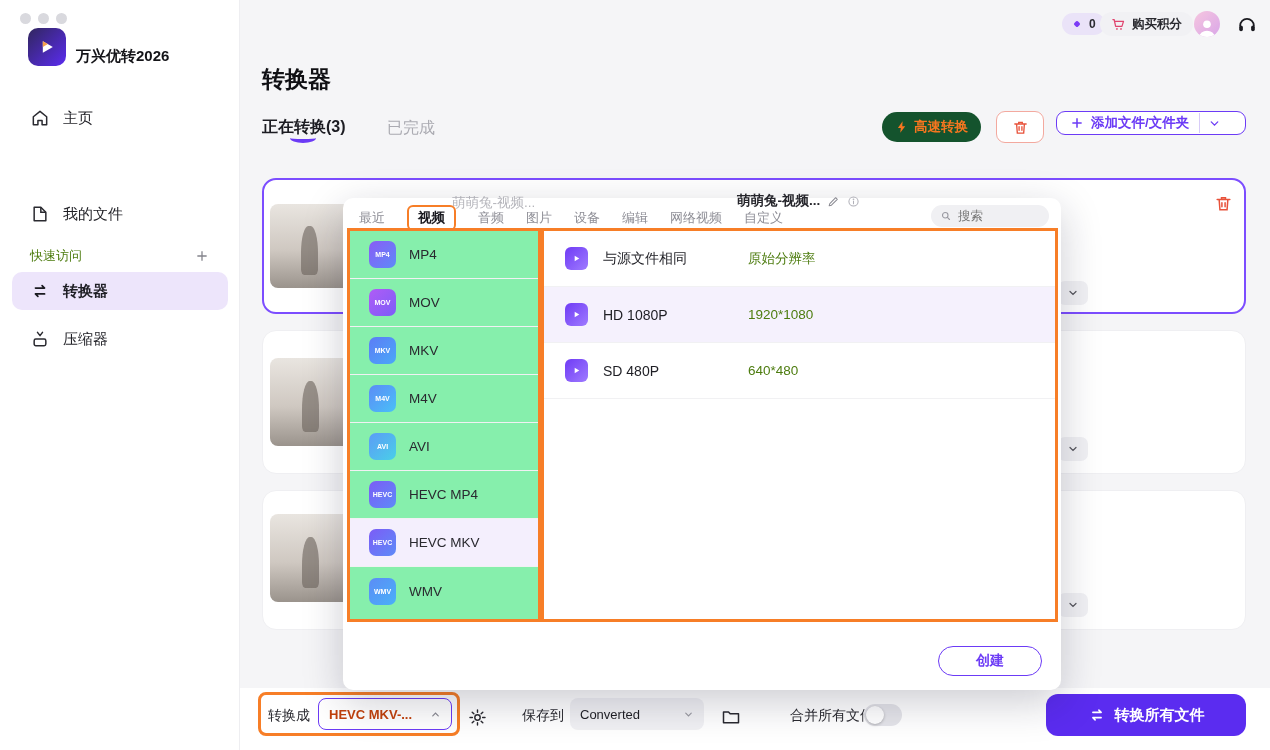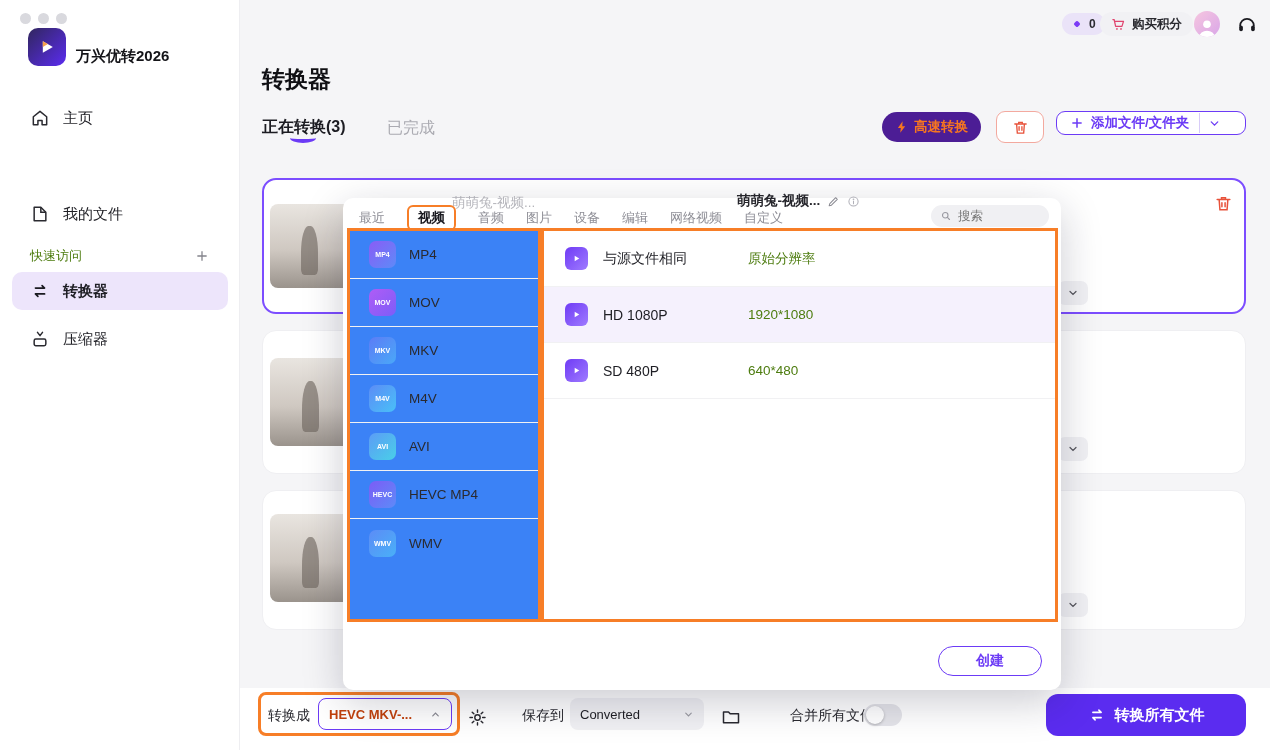--- a/index.html
+++ b/index.html
@@ -21,21 +21,21 @@
   .pill{position:absolute;display:flex;align-items:center;gap:6px;border-radius:12px;cursor:pointer}
   .credits{left:1062px;top:13px;height:22px;padding:0 9px;background:#EAE3F8;font-size:12px;font-weight:bold;color:#2A2A30}
   .buy{left:1100px;top:12px;height:24px;padding:0 11px;background:#F1F1F4;font-size:12.5px;font-weight:bold;color:#2A2A30}
   .avatar{position:absolute;left:1194px;top:11px;width:26px;height:26px;border-radius:50%;background:linear-gradient(135deg,#F6C6DF,#D9A6E8);overflow:hidden;cursor:pointer;display:flex;align-items:flex-end;justify-content:center}
 
   
   .page-title{position:absolute;left:262px;top:64px;font-size:23px;font-weight:bold;color:#101014}
   .tab-conv{position:absolute;left:262px;top:117px;font-size:16px;font-weight:bold;color:#1C1C22;cursor:pointer}
   .tab-underline{position:absolute;left:290px;top:133px;width:26px;height:10px;border-bottom:4px solid #6C3BF6;border-radius:50%}
   .tab-done{position:absolute;left:387px;top:118px;font-size:16px;color:#ABABB2;cursor:pointer}
-  .fast-btn{position:absolute;left:882px;top:112px;height:30px;padding:0 13px;border-radius:15px;background:#4c1d95;display:flex;align-items:center;gap:5px;font-size:13.5px;font-weight:bold;color:#F7761F;cursor:pointer}
+  .fast-btn{position:absolute;left:882px;top:112px;height:30px;padding:0 13px;border-radius:15px;background:#14532d;display:flex;align-items:center;gap:5px;font-size:13.5px;font-weight:bold;color:#F7761F;cursor:pointer}
   .trash-btn{position:absolute;left:996px;top:111px;width:48px;height:32px;border-radius:9px;border:1.5px solid #F3A99F;background:#fff;display:flex;align-items:center;justify-content:center;cursor:pointer}
   .add-btn{position:absolute;left:1056px;top:111px;width:190px;height:24px;border-radius:9px;border:1.5px solid #6C3BF6;background:#fff;display:flex;align-items:center;cursor:pointer;color:#6C3BF6}
   .add-btn .lbl{font-size:13.5px;font-weight:bold;margin-left:7px}
   .add-div{width:1px;height:20px;background:#D8CCF8;margin-left:10px}
 
   
   .card{position:absolute;background:#fff;border-radius:14px;border:1px solid #EFEFF2}
   .card.selected{border:2px solid #7C4DFF}
   .thumb{position:absolute;border-radius:8px;background:linear-gradient(180deg,#E9E5E0 0%,#CFC8C1 55%,#9A938C 100%);overflow:hidden}
   .thumb::after{content:"";position:absolute;left:38%;top:26%;width:20%;height:58%;background:#6B625C;border-radius:45% 45% 20% 20%/55% 55% 12% 12%;opacity:.6}
@@ -45,21 +45,21 @@
   .title-out{position:absolute;left:737px;top:192px;display:flex;align-items:center;gap:7px;z-index:30}
   .title-out .t{font-size:13.5px;font-weight:bold;color:#26262C}
 
   
   .popup{position:absolute;left:343px;top:198px;width:718px;height:492px;background:#fff;border-radius:10px;box-shadow:0 12px 40px rgba(25,25,50,.22);z-index:20}
   .ptabs{position:absolute;left:16px;top:7px;display:flex;align-items:center;gap:22px;height:26px}
   .ptab{font-size:13px;color:#8E8E96;cursor:pointer;white-space:nowrap}
   .ptab.active{color:#1A1A20;font-weight:bold;border:2px solid #F77E27;border-radius:6px;padding:2px 9px;font-size:13.5px}
   .psearch{position:absolute;right:12px;top:7px;width:118px;height:22px;border-radius:11px;background:#F0F0F3;display:flex;align-items:center;gap:6px;padding:0 9px}
   .psearch input{border:none;outline:none;background:transparent;font-size:12.5px;color:#555;width:78px;font-family:inherit}
-  .fmt-list{position:absolute;left:4px;top:30px;width:194px;height:394px;border:3px solid #F77E27;background:#3b82f6;overflow:hidden}
+  .fmt-list{position:absolute;left:4px;top:30px;width:194px;height:394px;border:3px solid #F77E27;background:#86efac;overflow:hidden}
   .fmt-row{height:48px;display:flex;align-items:center;gap:13px;padding-left:19px;border-bottom:1px solid #F1F1F3;cursor:pointer}
   .fmt-row.selected{background:#F4EFFD}
   .fmt-ic{width:27px;height:27px;border-radius:7px;display:flex;align-items:center;justify-content:center;color:#fff;font-size:7px;font-weight:bold;flex:none}
   .fmt-name{font-size:13.5px;color:#2A2A30}
   .res-list{position:absolute;left:198px;top:30px;width:517px;height:394px;border:3px solid #F77E27;background:#fff;overflow:hidden}
   .res-row{height:56px;position:relative;display:flex;align-items:center;padding-left:21px;border-bottom:1px solid #F1F1F3;cursor:pointer}
   .res-row.selected{background:#F5F1FD}
   .res-ic{width:23px;height:23px;border-radius:6px;background:linear-gradient(135deg,#6F3BF5,#9F7BFF);display:flex;align-items:center;justify-content:center;flex:none}
   .res-name{font-size:14px;color:#1E1E24;margin-left:15px}
   .res-detail{position:absolute;left:204px;font-size:13.5px;color:#4d7c0f}
@@ -301,20 +301,24 @@
       <span class="fmt-name">M4V</span>
     </div>
     <div class="fmt-row">
       <span class="fmt-ic" style="background: linear-gradient(135deg, rgb(92, 156, 246), rgb(73, 207, 232));">AVI</span>
       <span class="fmt-name">AVI</span>
     </div>
     <div class="fmt-row">
       <span class="fmt-ic" style="background: linear-gradient(135deg, rgb(124, 92, 246), rgb(93, 139, 248));">HEVC</span>
       <span class="fmt-name">HEVC MP4</span>
     </div>
+    <div class="fmt-row selected">
+      <span class="fmt-ic" style="background: linear-gradient(135deg, rgb(124, 92, 246), rgb(93, 139, 248));">HEVC</span>
+      <span class="fmt-name">HEVC MKV</span>
+    </div>
     <div class="fmt-row" style="border-bottom:none">
       <span class="fmt-ic" style="background: linear-gradient(135deg, rgb(92, 140, 246), rgb(73, 176, 248));">WMV</span>
       <span class="fmt-name">WMV</span>
     </div>
   </div>
 
   <div class="res-list">
     <div class="res-row">
       <span class="res-ic">
           <svg width="11" height="11" viewBox="0 0 24 24">

